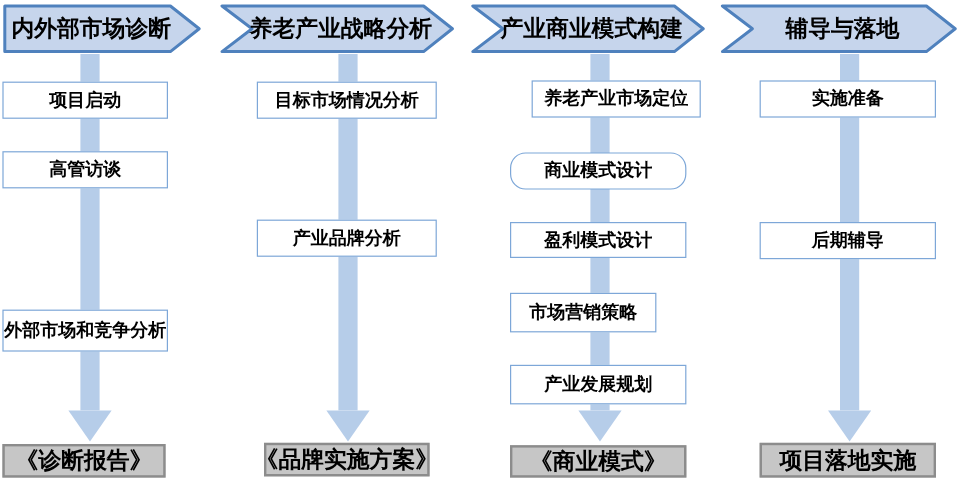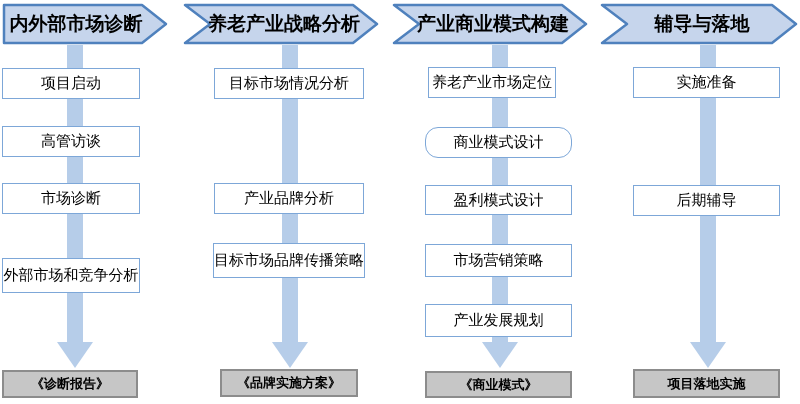--- a/index.html
+++ b/index.html
@@ -37,83 +37,81 @@
     border-left:18px solid transparent;
     border-right:18px solid transparent;
     border-top:26px solid var(--arrow_fill,#b6cde9);
   }
   .step{
     position:absolute;
     background:#ffffff;
     border:1.5px solid var(--box_border,#7da7d8);
     box-sizing:border-box;
     display:flex;align-items:center;justify-content:center;
-    font-size:15px;font-weight:normal;color:var(--text,#000);
+    font-size:15px;font-weight:bold;color:var(--text,#000);
     white-space:nowrap;
     text-align:center;
   }
   .deliv{
     position:absolute;
     background:var(--deliverable_fill,#c6c6c6);
     border:2px solid var(--deliverable_border,#8c8c8c);
     box-sizing:border-box;
     display:flex;align-items:center;justify-content:center;
-    font-size:13px;font-weight:bold;color:var(--text,#000);
+    font-size:19px;font-weight:bold;color:var(--text,#000);
     white-space:nowrap;
   }
 </style>
 </head>
 <body>
 
 <div class="canvas">
 
   <div class="col" style="left:0;width:182px;padding-left:43px;">
     <div class="hdr first" style="left:2px;width:166px;">
       <svg width="166" height="42" viewBox="0 0 166 42">
         <polygon points="2,2 140,2 164,21 140,40 2,40"></polygon>
       </svg>
       <span class="lbl">内外部市场诊断</span>
     </div>
     <div class="shaft" style="left:67px;"></div>
     <div class="ahead" style="left:57px;"></div>
     <div class="step" style="left:2px;top:68px;width:138px;height:31px;">项目启动</div>
     <div class="step" style="left:2px;top:126px;width:138px;height:31px;">高管访谈</div>
-    <div class="step" style="left:2px;top:183px;width:138px;height:31px;">市场诊断</div>
     <div class="step" style="left:2px;top:258px;width:138px;height:35px;">外部市场和竞争分析</div>
     <div class="deliv" style="left:2px;top:370px;width:136px;height:28px;">《诊断报告》</div>
   </div>
 
   <div class="col" style="left:182px;width:210px;">
     <div class="hdr chev" style="left:1px;width:196px;">
       <svg width="196" height="42" viewBox="0 0 196 42">
         <polygon points="2,2 170,2 194,21 170,40 2,40 27,21"></polygon>
       </svg>
       <span class="lbl">养老产业战略分析</span>
     </div>
     <div class="shaft" style="left:100px;"></div>
     <div class="ahead" style="left:90px;"></div>
     <div class="step" style="left:32px;top:68px;width:150px;height:31px;">目标市场情况分析</div>
     <div class="step" style="left:32px;top:183px;width:150px;height:31px;">产业品牌分析</div>
-    <div class="step" style="left:31px;top:243px;width:152px;height:35px;">目标市场品牌传播策略</div>
     <div class="deliv" style="left:38px;top:369px;width:138px;height:28px;">《品牌实施方案》</div>
   </div>
 
   <div class="col" style="left:392px;width:208px;">
     <div class="hdr chev" style="left:0;width:196px;">
       <svg width="196" height="42" viewBox="0 0 196 42">
         <polygon points="2,2 170,2 194,21 170,40 2,40 27,21"></polygon>
       </svg>
       <span class="lbl">产业商业模式构建</span>
     </div>
     <div class="shaft" style="left:100px;"></div>
     <div class="ahead" style="left:90px;"></div>
-    <div class="step" style="left:36px;top:67px;width:128px;height:31px;">养老产业市场定位</div>
+    <div class="step" style="left:51px;top:67px;width:141px;height:31px;">养老产业市场定位</div>
     <div class="step" style="left:33px;top:127px;width:147px;height:31px;border-radius:13px;">商业模式设计</div>
     <div class="step" style="left:33px;top:185px;width:147px;height:30px;">盈利模式设计</div>
-    <div class="step" style="left:33px;top:244px;width:147px;height:33px;">市场营销策略</div>
+    <div class="step" style="left:33px;top:244px;width:122px;height:33px;">市场营销策略</div>
     <div class="step" style="left:33px;top:304px;width:147px;height:33px;">产业发展规划</div>
     <div class="deliv" style="left:33px;top:371px;width:147px;height:27px;">《商业模式》</div>
   </div>
 
   <div class="col" style="left:600px;width:200px;">
     <div class="hdr chev" style="left:0;width:198px;">
       <svg width="198" height="42" viewBox="0 0 198 42">
         <polygon points="2,2 172,2 196,21 172,40 2,40 27,21"></polygon>
       </svg>
       <span class="lbl">辅导与落地</span>

